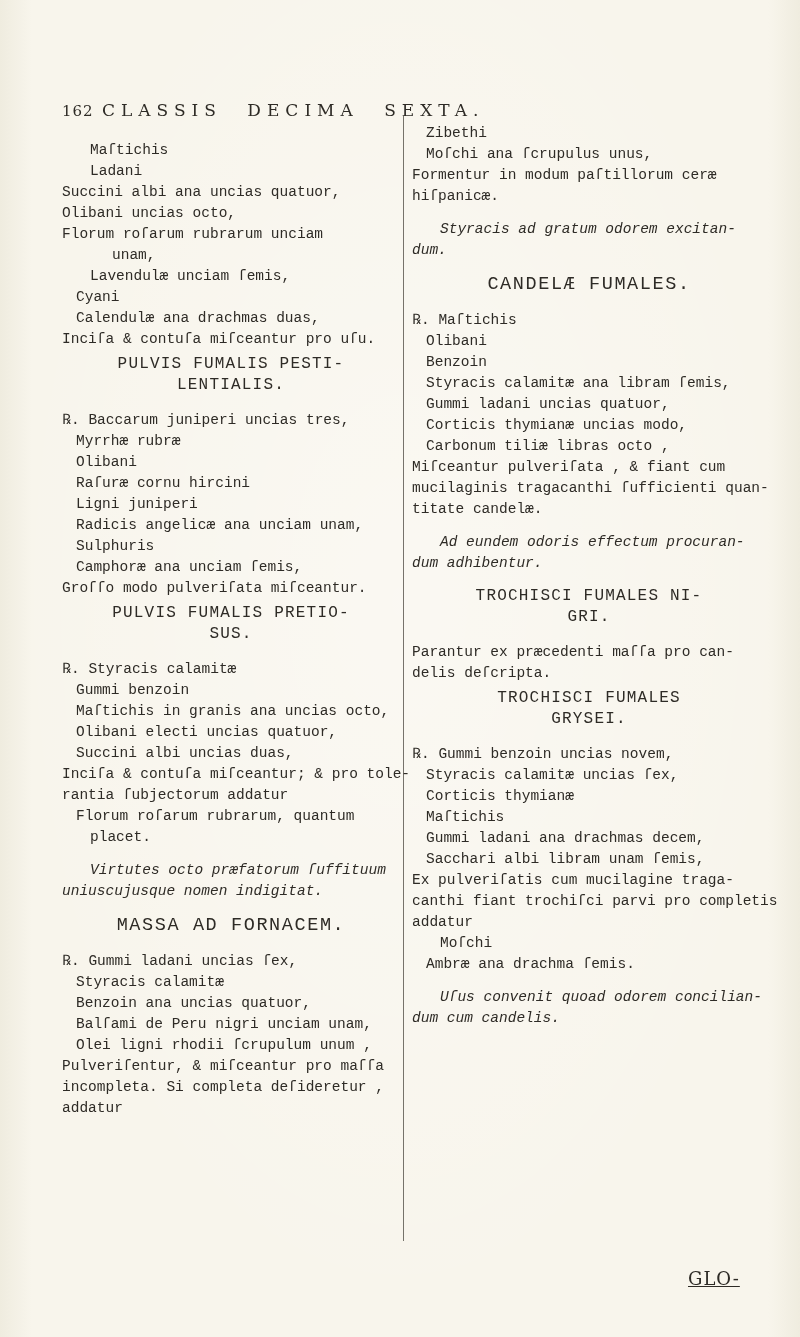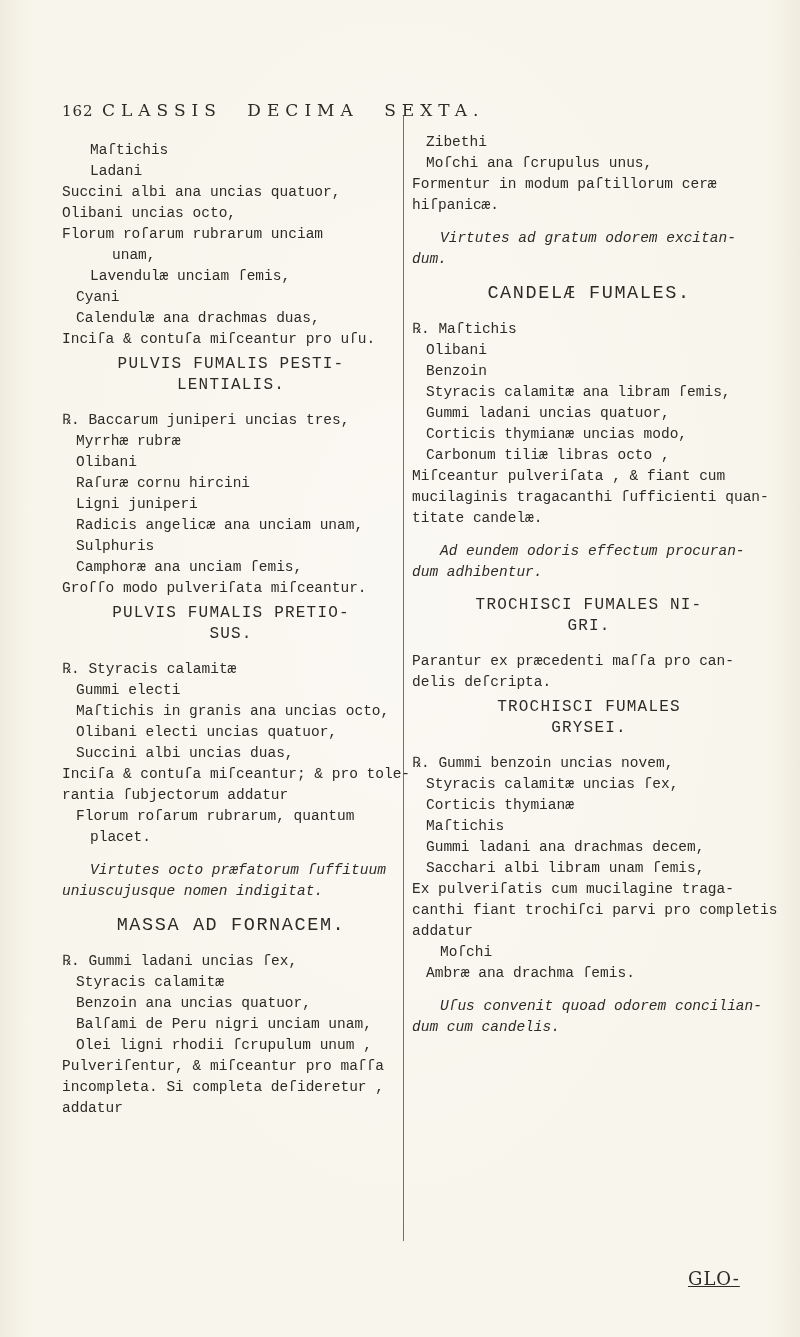--- a/index.html
+++ b/index.html
@@ -23,21 +23,21 @@
   }
   .page-number{
     position:absolute;left:0;top:2px;font-size:15px;letter-spacing:1px;
   }
   .page-title{
     position:absolute;left:40px;right:0;top:0;text-align:left;
     font-size:17px;letter-spacing:6px;word-spacing:14px;white-space:nowrap;
   }
   .col{position:absolute;font-size:14.5px;line-height:21px;}
   .col-left{left:62px;top:140px;width:338px;}
-  .col-right{left:412px;top:132px;width:354px;}
+  .col-right{left:412px;top:123px;width:354px;}
   .divider{
     position:absolute;left:403px;top:116px;width:1px;height:1125px;
     background:var(--rule);opacity:.75;
   }
   .block{margin:0;font-family:Liberation Mono, monospace;}
   .block.heading{text-align:center;letter-spacing:1.2px;margin:4px 0 14px;}
   .block.heading .line{padding-left:0 !important;}
   .block.heading.md{font-size:16px;line-height:21px;}
   .block.heading.lg{font-size:18.5px;line-height:23px;letter-spacing:1.6px;}
   .block.italic-note{font-style:italic;margin:12px 0 12px;}
@@ -91,21 +91,21 @@
         <div class="line ind1">Sulphuris</div>
         <div class="line ind1">Camphoræ ana unciam ſemis,</div>
         <div class="line ind0">Groſſo modo pulveriſata miſceantur.</div>
       </div>
       <div class="block heading md">
         <div class="line ind0">PULVIS FUMALIS PRETIO-</div>
         <div class="line ind0">SUS.</div>
       </div>
       <div class="block recipe">
         <div class="line ind0">℞. Styracis calamitæ</div>
-        <div class="line ind1">Gummi electi</div>
+        <div class="line ind1">Gummi benzoin</div>
         <div class="line ind1">Maſtichis in granis ana uncias octo,</div>
         <div class="line ind1">Olibani electi uncias quatuor,</div>
         <div class="line ind1">Succini albi uncias duas,</div>
         <div class="line ind0">Inciſa &amp; contuſa miſceantur; &amp; pro tole-</div>
         <div class="line ind0">rantia ſubjectorum addatur</div>
         <div class="line ind1">Florum roſarum rubrarum, quantum</div>
         <div class="line ind2">placet.</div>
       </div>
       <div class="block italic-note">
         <div class="line ind2">Virtutes octo præfatorum ſuffituum</div>
@@ -126,21 +126,21 @@
       </div>
     </div>
   <div class="col col-right" id="col-right">
       <div class="block body">
         <div class="line ind1">Zibethi</div>
         <div class="line ind1">Moſchi ana ſcrupulus unus,</div>
         <div class="line ind0">Formentur in modum paſtillorum ceræ</div>
         <div class="line ind0">hiſpanicæ.</div>
       </div>
       <div class="block italic-note">
-        <div class="line ind2">Virtutes ad gratum odorem excitan-</div>
+        <div class="line ind2">Styracis ad gratum odorem excitan-</div>
         <div class="line ind0">dum.</div>
       </div>
       <div class="block heading lg">
         <div class="line ind0">CANDELÆ FUMALES.</div>
       </div>
       <div class="block recipe">
         <div class="line ind0">℞. Maſtichis</div>
         <div class="line ind1">Olibani</div>
         <div class="line ind1">Benzoin</div>
         <div class="line ind1">Styracis calamitæ ana libram ſemis,</div>

